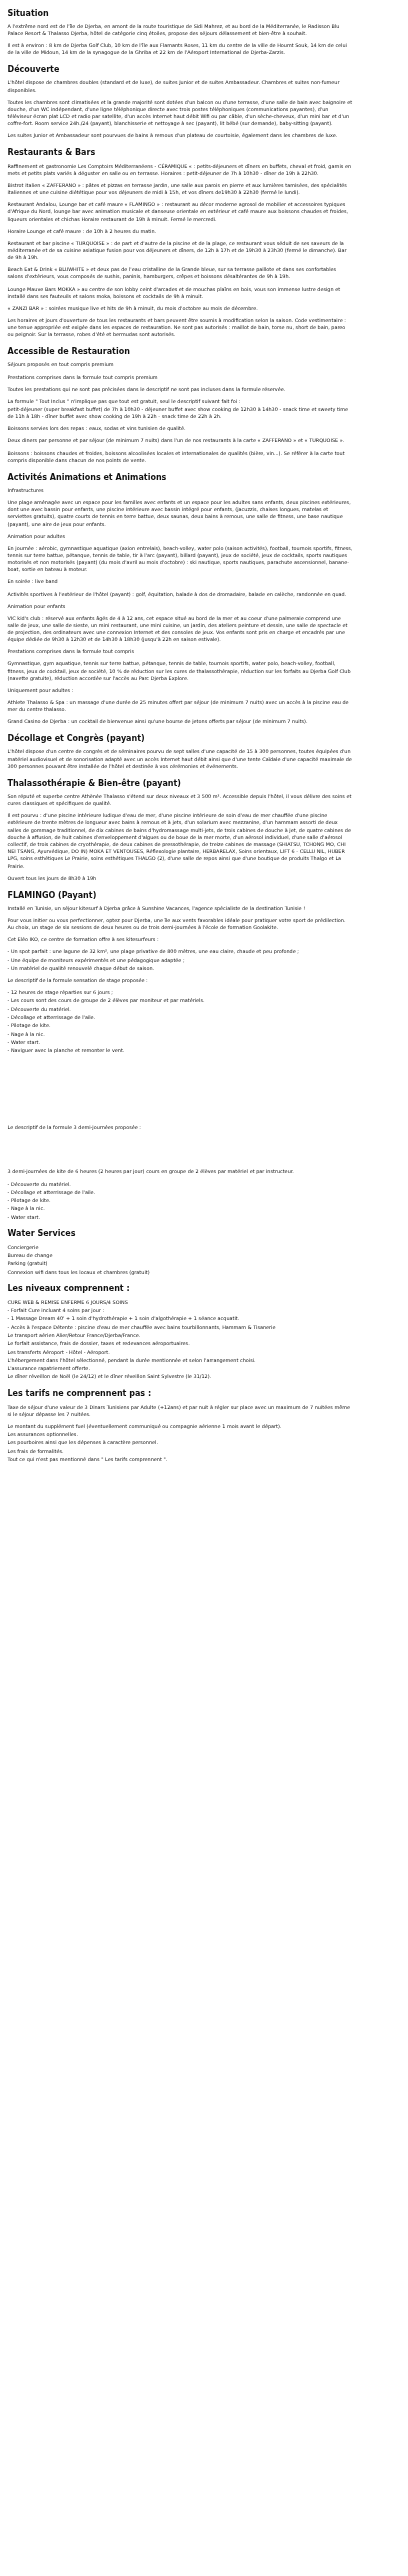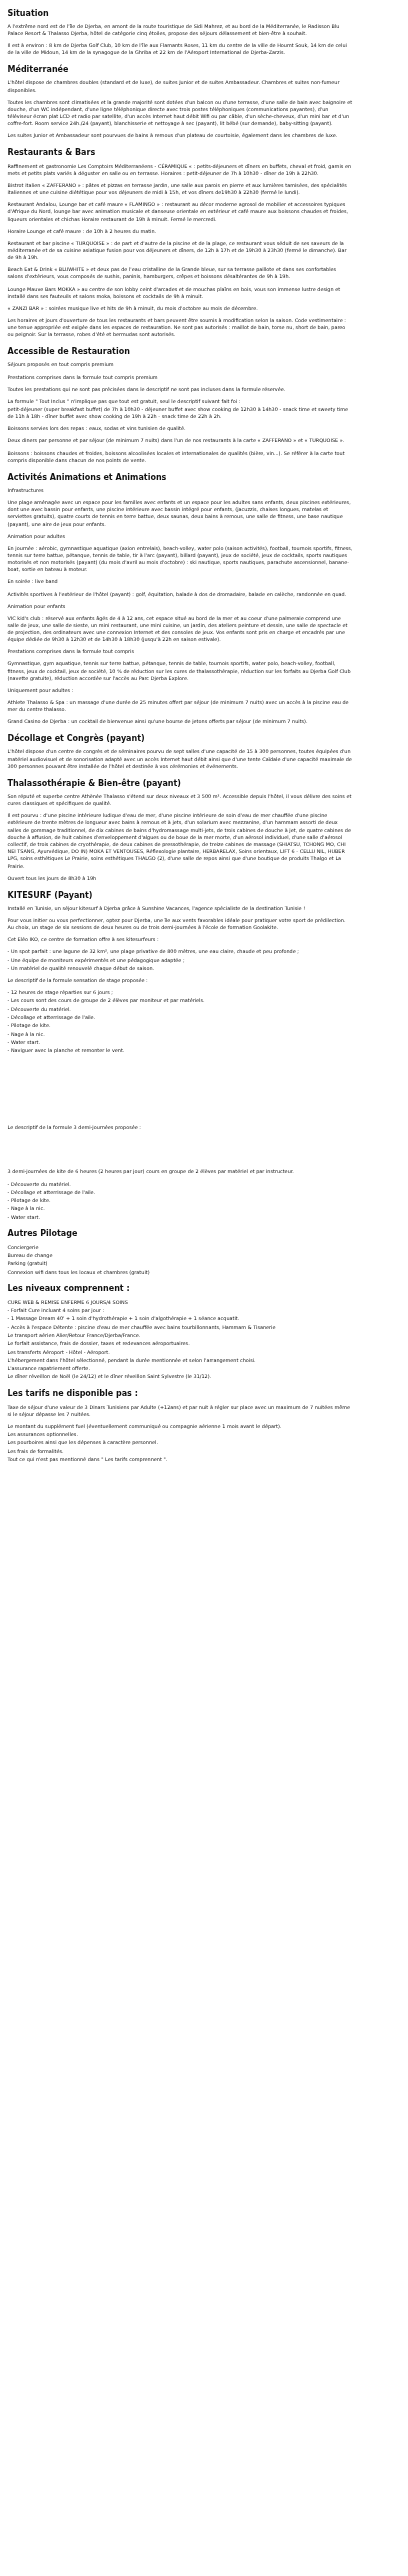--- a/index.html
+++ b/index.html
@@ -40,21 +40,21 @@
 </style>
 </head>
 <body>
 
 <div class="page">
 
   <h2 class="section">Situation</h2>
   <p class="para">A l'extrême nord est de l'île de Djerba, en amont de la route touristique de Sidi Mahrez, et au bord de la Méditerranée, le Radisson Blu Palace Resort &amp; Thalasso Djerba, hôtel de catégorie cinq étoiles, propose des séjours délassement et bien-être à souhait.</p>
   <p class="para">Il est à environ : 8 km de Djerba Golf Club, 10 km de l'île aux Flamants Roses, 11 km du centre de la ville de Houmt Souk, 14 km de celui de la ville de Midoun, 14 km de la synagogue de la Ghriba et 22 km de l'Aéroport International de Djerba-Zarzis.</p>
 
-  <h2 class="section">Méditerranée</h2>
+  <h2 class="section">Découverte</h2>
   <p class="para">L'hôtel dispose de chambres doubles (standard et de luxe), de suites Junior et de suites Ambassadeur. Chambres et suites non-fumeur disponibles.</p>
   <p class="para">Toutes les chambres sont climatisées et la grande majorité sont dotées d'un balcon ou d'une terrasse, d'une salle de bain avec baignoire et douche, d'un WC indépendant, d'une ligne téléphonique directe avec trois postes téléphoniques (communications payantes), d'un téléviseur écran plat LCD et radio par satellite, d'un accès Internet haut débit Wifi ou par câble, d'un sèche-cheveux, d'un mini bar et d'un coffre-fort. Room service 24h./24 (payant), blanchisserie et nettoyage à sec (payant), lit bébé (sur demande), baby-sitting (payant).</p>
   <p class="para">Les suites Junior et Ambassadeur sont pourvues  de bains à remous  d'un plateau de courtoisie, également dans les chambres de luxe.</p>
 
   <h2 class="section">Restaurants &amp; Bars</h2>
   <p class="para">Raffinement et gastronomie Les Comptoirs Méditerranéens - CÉRAMIQUE « : petits-déjeuners et dîners en buffets, cheval et froid, garnis en mets et petits plats variés à déguster en salle ou en terrasse. Horaires : petit-déjeuner de 7h à 10h30 - dîner de 19h à 22h30.</p>
   <p class="para">Bistrot italien « ZAFFERANO » : pâtes et pizzas en terrasse jardin, une salle aux parois en pierre et aux lumières tamisées, des spécialités italiennes et une cuisine diététique pour vos déjeuners de midi à 15h, et vos dîners de19h30 à 22h30 (fermé le lundi).</p>
   <p class="para">Restaurant Andalou, Lounge bar et café maure « FLAMINGO » : restaurant au décor moderne agrosol de mobilier et accessoires typiques d'Afrique du Nord, lounge bar avec animation musicale et danseuse orientale en extérieur et café maure aux boissons chaudes et froides, liqueurs orientales et chichas Horaire restaurant de 19h à minuit. Fermé le mercredi.</p>
   <p class="para">Horaire Lounge et café maure : de 10h à 2 heures du matin.</p>
   <p class="para">Restaurant et bar piscine « TURQUOISE » : de part et d'autre de la piscine et de la plage, ce restaurant vous séduit de ses saveurs de la méditerranée et de sa cuisine asiatique fusion pour vos déjeuners et dîners, de 12h à 17h et de 19h30 à 23h30 (fermé le dimanche). Bar de 9h à 19h.</p>
@@ -89,21 +89,21 @@
   <p class="para">Grand Casino de Djerba : un cocktail de bienvenue ainsi qu'une bourse de jetons offerts par séjour (de minimum 7 nuits).</p>
 
   <h2 class="section">Décollage et Congrès (payant)</h2>
   <p class="para">L'hôtel dispose d'un centre de congrès et de séminaires pourvu de sept salles d'une capacité de 15 à 300 personnes, toutes équipées d'un matériel audiovisuel et de sonorisation adapté avec un accès Internet haut débit ainsi que d'une tente Caïdale d'une capacité maximale de 300 personnes pouvant être installée de l'hôtel et destinée à vos cérémonies et événements.</p>
 
   <h2 class="section">Thalassothérapie &amp; Bien-être (payant)</h2>
   <p class="para">Son réputé et superbe centre Athènée Thalasso s'étend sur deux niveaux et 3 500 m². Accessible depuis l'hôtel, il vous délivre des soins et cures classiques et spécifiques de qualité.</p>
   <p class="para">Il est pourvu : d'une piscine intérieure ludique d'eau de mer, d'une piscine intérieure de soin d'eau de mer chauffée d'une piscine extérieure de trente mètres de longueur avec bains à remous et à jets, d'un solarium avec mezzanine, d'un hammam assorti de deux salles de gommage traditionnel, de dix cabines de bains d'hydromassage multi-jets, de trois cabines de douche à jet, de quatre cabines de douche à affusion, de huit cabines d'enveloppement d'algues ou de boue de la mer morte, d'un aérosol individuel, d'une salle d'aérosol collectif, de trois cabines de cryothérapie, de deux cabines de pressothérapie, de treize cabines de massage (SHIATSU, TCHONG MO, CHI NEI TSANG, Ayurvédique, DO IN) MOKA ET VENTOUSES, Réflexologie plantaire, HERBARELAX, Soins orientaux, LIFT 6 - CELLU NIL, HUBER LPG, soins esthétiques Le Prairie, soins esthétiques THALGO (2), d'une salle de repos ainsi que d'une boutique de produits Thalgo et La Prairie.</p>
   <p class="para">Ouvert tous les jours de 8h30 à 19h</p>
 
-  <h2 class="section">KITESURF (Payant)</h2>
+  <h2 class="section">FLAMINGO (Payant)</h2>
   <p class="para">Installé en Tunisie, un séjour kitesurf à Djerba grâce à Sunshine Vacances, l'agence spécialiste de la destination Tunisie !</p>
   <p class="para">Pour vous initier ou vous perfectionner, optez pour Djerba, une île aux vents favorables idéale pour pratiquer votre sport de prédilection. Au choix, un stage de six sessions de deux heures ou de trois demi-journées à l'école de formation Goolakite.</p>
   <p class="para">Cet Eléo IKO, ce centre de formation offre à ses kitesurfeurs :</p>
   <p class="para tight">- Un spot parfait : une lagune de 32 km², une plage privative de 800 mètres, une eau claire, chaude et peu profonde ;</p>
   <p class="para tight">- Une équipe de moniteurs expérimentés et une pédagogique adaptée ;</p>
   <p class="para">- Un matériel de qualité renouvelé chaque début de saison.</p>
   <p class="para">Le descriptif de la formule sensation de stage proposée :</p>
   <p class="para tight">- 12 heures de stage réparties sur 6 jours ;</p>
   <p class="para tight">- Les cours sont des cours de groupe de 2 élèves par moniteur et par matériels.</p>
   <p class="para tight">- Découverte du matériel.</p>
@@ -115,39 +115,39 @@
   <div class="blank-block"></div>
   <p class="para">Le descriptif de la formule 3 demi-journées proposée :</p>
   <div class="blank-block-short"></div>
   <p class="para">3 demi-journées de kite de 6 heures (2 heures  par jour) cours en groupe de 2 élèves par matériel et par instructeur.</p>
   <p class="para tight">- Découverte du matériel.</p>
   <p class="para tight">- Décollage et atterrissage de l'aile.</p>
   <p class="para tight">- Pilotage de kite.</p>
   <p class="para tight">- Nage à la nic.</p>
   <p class="para">- Water start.</p>
 
-  <h2 class="section">Autres Pilotage</h2>
+  <h2 class="section">Water Services</h2>
   <p class="para tight">Conciergerie</p>
   <p class="para tight">Bureau de change</p>
   <p class="para tight">Parking (gratuit)</p>
   <p class="para">Connexion wifi dans tous les locaux et chambres (gratuit)</p>
 
   <h2 class="section">Les niveaux comprennent :</h2>
   <p class="para tight">CURE WEB &amp; REMISE ENFERME 6 JOURS/4 SOINS</p>
   <p class="para tight">- Forfait Cure incluant 4 soins par jour :</p>
   <p class="para tight">- 1 Massage Dream 40' + 1 soin d'hydrothérapie + 1 soin d'algothérapie + 1 séance acquatit.</p>
   <p class="para tight">- Accès à l'espace Détente : piscine d'eau de mer chauffée avec bains tourbillonnants, Hammam &amp; Tisanerie</p>
   <p class="para tight">Le transport aérien Alier/Retour  France/Djerba/France.</p>
   <p class="para tight">Le forfait assistance, frais de dossier, taxes et redevances aéroportuaires.</p>
   <p class="para tight">Les transferts Aéroport - Hôtel - Aéroport.</p>
   <p class="para tight">L'hébergement dans l'hôtel sélectionné, pendant la durée mentionnée et selon l'arrangement choisi.</p>
   <p class="para tight">L'assurance rapatriement offerte.</p>
   <p class="para">Le dîner réveillon de Noël (le 24/12) et le dîner réveillon Saint Sylvestre (le 31/12).</p>
 
-  <h2 class="section">Les tarifs ne disponible pas :</h2>
+  <h2 class="section">Les tarifs ne comprennent pas :</h2>
   <p class="para">Taxe de séjour d'une valeur de 3 Dinars Tunisiens par Adulte (+12ans) et par nuit à régler sur place avec un maximum de 7 nuitées même si le séjour dépasse les 7 nuitées.</p>
   <p class="para tight">Le montant du supplément fuel (éventuellement communiqué ou compagnie aérienne 1 mois avant le départ).</p>
   <p class="para tight">Les assurances optionnelles.</p>
   <p class="para tight">Les pourboires ainsi que les dépenses à caractère personnel.</p>
   <p class="para tight">Les frais de formalités.</p>
   <p class="para tight">Tout ce qui n'est pas mentionné dans " Les tarifs comprennent ".</p>
 
 </div>
 
 

